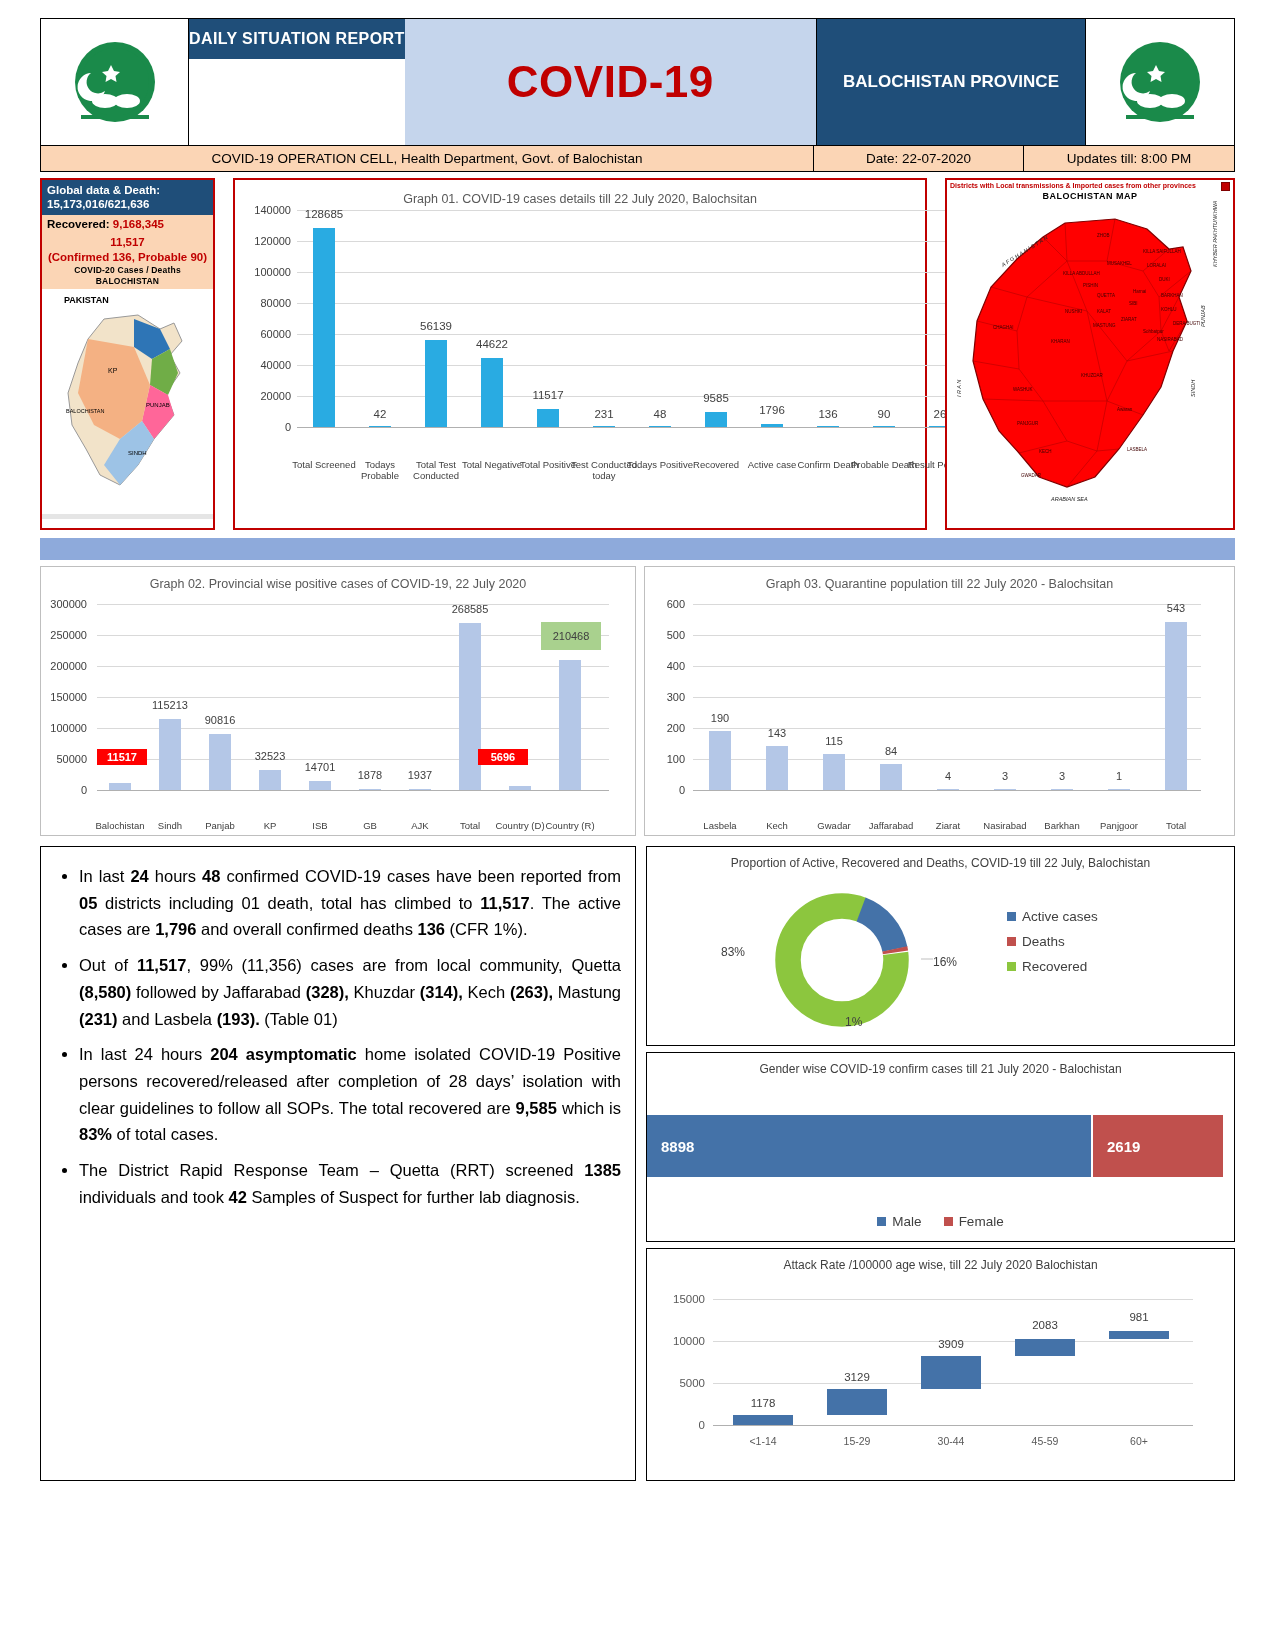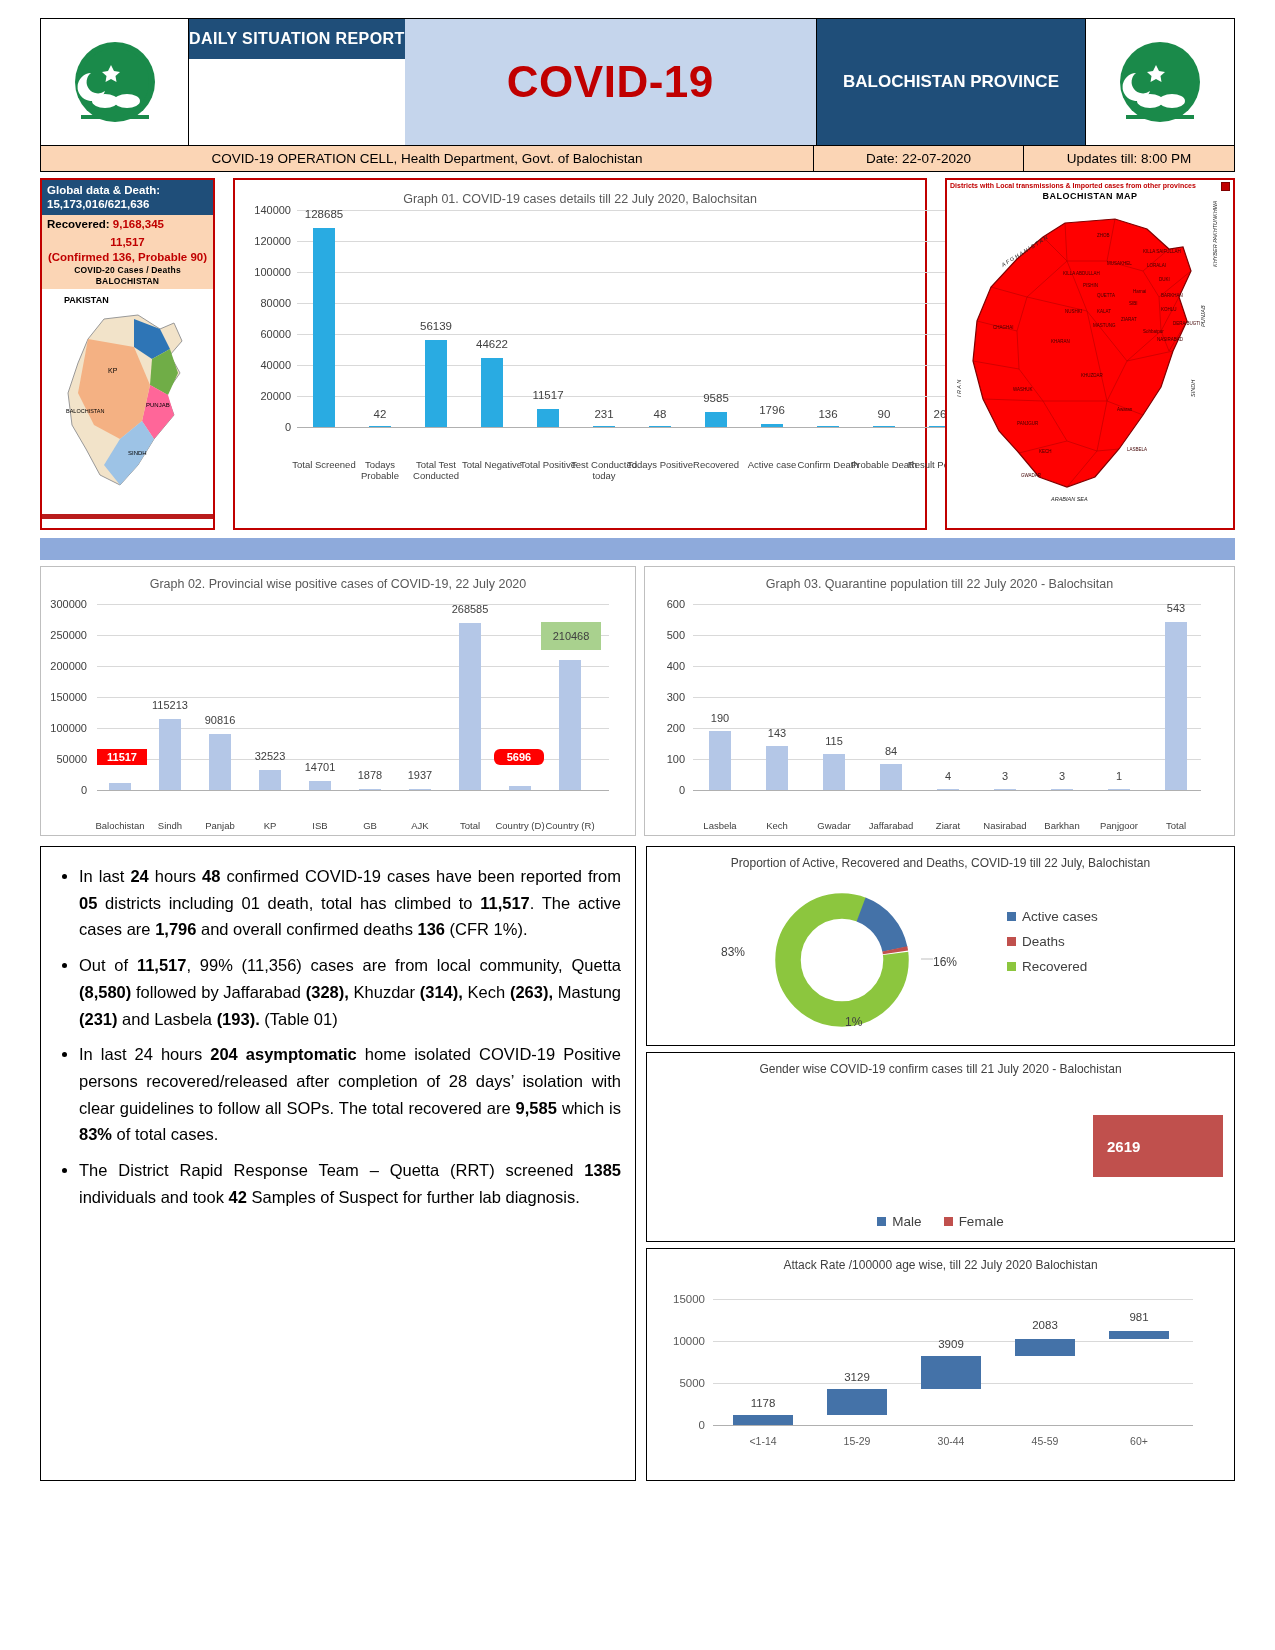--- a/index.html
+++ b/index.html
@@ -31,21 +31,21 @@
   .subhdr .c3 { width:210px; }
 
   
   .row1 { display:flex; gap:18px; margin-top:6px; height:352px; }
   .panel-left { width:175px; border:2px solid #c00000; position:relative; background:#fff; }
   .gl-head { background:#1f4e79; color:#fff; font-size:11.5px; font-weight:bold; padding:3px 5px; line-height:1.25; }
   .gl-rec { background:#fbd5b5; color:#000; font-size:11.5px; font-weight:bold; padding:3px 5px; }
   .gl-rec b { color:#c00000; }
   .gl-conf { background:#fbd5b5; color:#c00000; font-size:11.5px; font-weight:bold; text-align:center; padding:2px 4px; line-height:1.3;}
   .gl-conf .small { font-size:8.5px; color:#000; letter-spacing:.2px; }
-  .pak-map { position:relative; height:230px; background:#b91c1c; }
+  .pak-map { position:relative; height:230px; background:#e5e5e5; }
   .pak-label { font-size:9px; font-weight:bold; position:absolute; left:22px; top:6px; }
 
   .panel-chart { flex:1; border:2px solid #c00000; background:#fff; position:relative; }
   .panel-right { width:290px; border:2px solid #c00000; background:#fff; position:relative; }
   .map-note { font-size:7px; color:#c00000; font-weight:bold; padding:2px 3px; }
   .map-note .sq { display:inline-block; width:9px; height:9px; background:#c00000; float:right; border:1px solid #800000;}
   .map-title { text-align:center; font-size:9px; font-weight:bold; letter-spacing:.5px; }
 
   
   .c1wrap { position:relative; width:100%; height:100%; }
@@ -336,21 +336,21 @@
       <div class="bar2" style="left:518px; width:22px; top:93px;  height:130px;"></div>
 
       <div class="hl-red" style="left:56px;  width:50px; top:182px;">11517</div>
       <div class="bar2v" style="left:94px;  width:70px; top:132px;">115213</div>
       <div class="bar2v" style="left:144px; width:70px; top:147px;">90816</div>
       <div class="bar2v" style="left:194px; width:70px; top:183px;">32523</div>
       <div class="bar2v" style="left:244px; width:70px; top:194px;">14701</div>
       <div class="bar2v" style="left:294px; width:70px; top:202px;">1878</div>
       <div class="bar2v" style="left:344px; width:70px; top:202px;">1937</div>
       <div class="bar2v" style="left:394px; width:70px; top:36px;">268585</div>
-      <div class="hl-red" style="left:453px; width:50px; top:182px;border-radius:6px;">5696</div>
+      <div class="hl-red" style="left:437px; width:50px; top:182px;">5696</div>
       <div class="hl-green" style="left:500px; width:60px; top:55px;">210468</div>
 
       <div class="xlbl" style="left:48px;  width:62px; top:230px;">Balochistan</div>
       <div class="xlbl" style="left:98px;  width:62px; top:230px;">Sindh</div>
       <div class="xlbl" style="left:148px; width:62px; top:230px;">Panjab</div>
       <div class="xlbl" style="left:198px; width:62px; top:230px;">KP</div>
       <div class="xlbl" style="left:248px; width:62px; top:230px;">ISB</div>
       <div class="xlbl" style="left:298px; width:62px; top:230px;">GB</div>
       <div class="xlbl" style="left:348px; width:62px; top:230px;">AJK</div>
       <div class="xlbl" style="left:398px; width:62px; top:230px;">Total</div>
@@ -454,20 +454,21 @@
           </div>
           <div class="legend-item">
             <span class="lg-sq" style="background:#8cc63e;"></span>
             <span>Recovered</span>
           </div>
         </div>
       </div>
 
       <div class="rc rc2">
         <div class="rtitle">Gender wise COVID-19 confirm cases till 21  July 2020 - Balochistan</div>
+        <div class="genderbar" style="left:0px; top:62px; width:444px; background:#4472a8; padding-left:14px;">8898</div>
         <div class="genderbar" style="left:446px; top:62px; width:130px; background:#c0504d; padding-left:14px;">2619</div>
         <div class="glegend">
           <span style="display:flex; align-items:center; gap:6px;">
             <span class="lg-sq" style="background:#4472a8;"></span>
             <span>Male</span>
           </span>
           <span style="display:flex; align-items:center; gap:6px;">
             <span class="lg-sq" style="background:#c0504d;"></span>
             <span>Female</span>
           </span>

